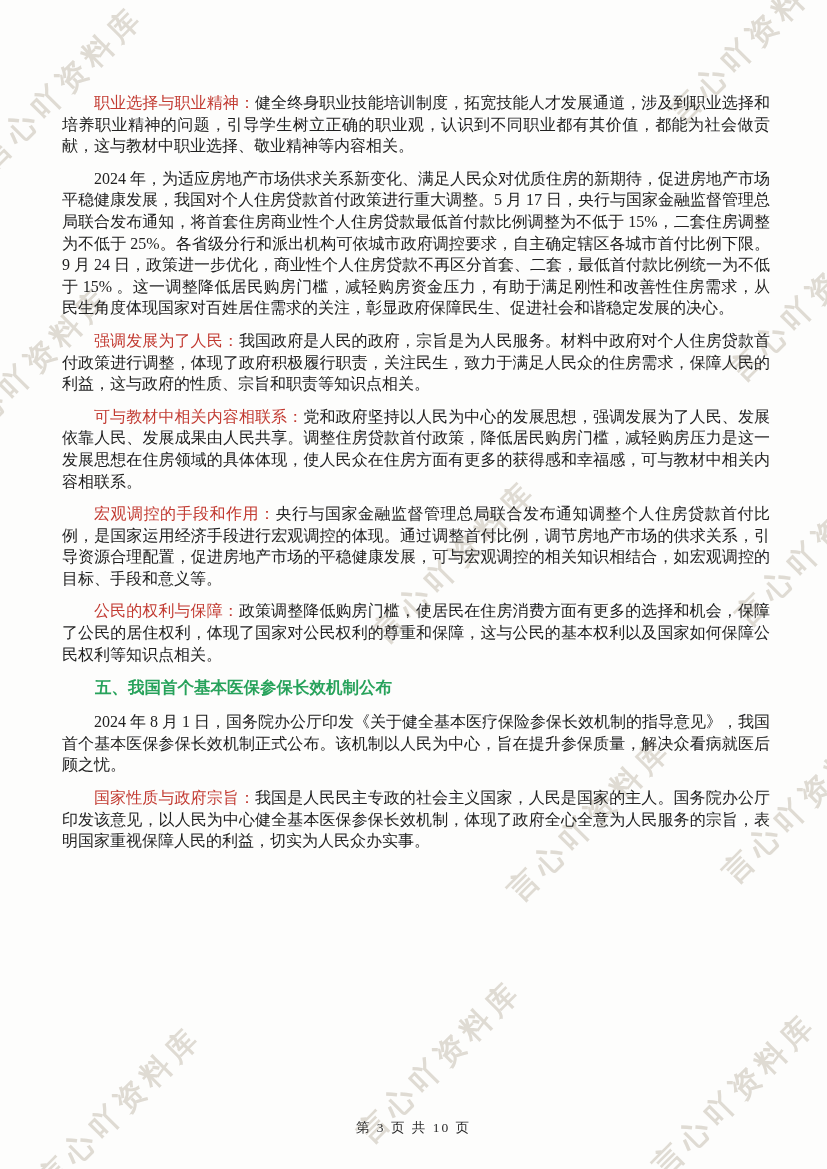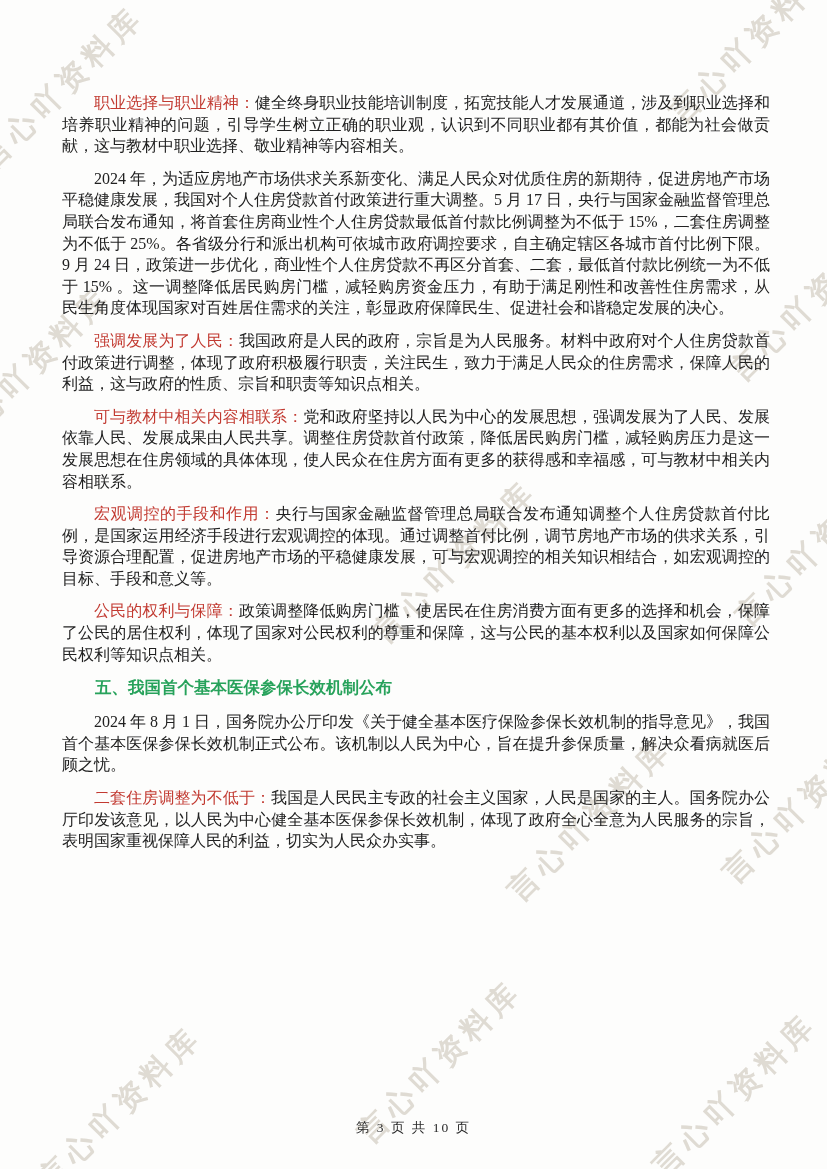--- a/index.html
+++ b/index.html
@@ -74,18 +74,18 @@
 
   <div class="content" id="content">
       <p class="para"><span class="label">职业选择与职业精神：</span><span>健全终身职业技能培训制度，拓宽技能人才发展通道，涉及到职业选择和培养职业精神的问题，引导学生树立正确的职业观，认识到不同职业都有其价值，都能为社会做贡献，这与教材中职业选择、敬业精神等内容相关。</span></p>
       <p class="para">2024 年，为适应房地产市场供求关系新变化、满足人民众对优质住房的新期待，促进房地产市场平稳健康发展，我国对个人住房贷款首付政策进行重大调整。5 月 17 日，央行与国家金融监督管理总局联合发布通知，将首套住房商业性个人住房贷款最低首付款比例调整为不低于 15%，二套住房调整为不低于 25%。各省级分行和派出机构可依城市政府调控要求，自主确定辖区各城市首付比例下限。9 月 24 日，政策进一步优化，商业性个人住房贷款不再区分首套、二套，最低首付款比例统一为不低于 15% 。这一调整降低居民购房门槛，减轻购房资金压力，有助于满足刚性和改善性住房需求，从民生角度体现国家对百姓居住需求的关注，彰显政府保障民生、促进社会和谐稳定发展的决心。</p>
       <p class="para"><span class="label">强调发展为了人民：</span><span>我国政府是人民的政府，宗旨是为人民服务。材料中政府对个人住房贷款首付政策进行调整，体现了政府积极履行职责，关注民生，致力于满足人民众的住房需求，保障人民的利益，这与政府的性质、宗旨和职责等知识点相关。</span></p>
       <p class="para"><span class="label">可与教材中相关内容相联系：</span><span>党和政府坚持以人民为中心的发展思想，强调发展为了人民、发展依靠人民、发展成果由人民共享。调整住房贷款首付政策，降低居民购房门槛，减轻购房压力是这一发展思想在住房领域的具体体现，使人民众在住房方面有更多的获得感和幸福感，可与教材中相关内容相联系。</span></p>
       <p class="para"><span class="label">宏观调控的手段和作用：</span><span>央行与国家金融监督管理总局联合发布通知调整个人住房贷款首付比例，是国家运用经济手段进行宏观调控的体现。通过调整首付比例，调节房地产市场的供求关系，引导资源合理配置，促进房地产市场的平稳健康发展，可与宏观调控的相关知识相结合，如宏观调控的目标、手段和意义等。</span></p>
       <p class="para"><span class="label">公民的权利与保障：</span><span>政策调整降低购房门槛，使居民在住房消费方面有更多的选择和机会，保障了公民的居住权利，体现了国家对公民权利的尊重和保障，这与公民的基本权利以及国家如何保障公民权利等知识点相关。</span></p>
       <h2 class="heading">五、我国首个基本医保参保长效机制公布</h2>
       <p class="para">2024 年 8 月 1 日，国务院办公厅印发《关于健全基本医疗保险参保长效机制的指导意见》，我国首个基本医保参保长效机制正式公布。该机制以人民为中心，旨在提升参保质量，解决众看病就医后顾之忧。</p>
-      <p class="para"><span class="label">二套住房调整为不低于：</span><span>我国是人民民主专政的社会主义国家，人民是国家的主人。国务院办公厅印发该意见，以人民为中心健全基本医保参保长效机制，体现了政府全心全意为人民服务的宗旨，表明国家重视保障人民的利益，切实为人民众办实事。</span></p>
+      <p class="para"><span class="label">国家性质与政府宗旨：</span><span>我国是人民民主专政的社会主义国家，人民是国家的主人。国务院办公厅印发该意见，以人民为中心健全基本医保参保长效机制，体现了政府全心全意为人民服务的宗旨，表明国家重视保障人民的利益，切实为人民众办实事。</span></p>
     </div>
 
   <div class="footer">第 3 页 共 10 页</div>
 
 </div>
 
 </body></html>

